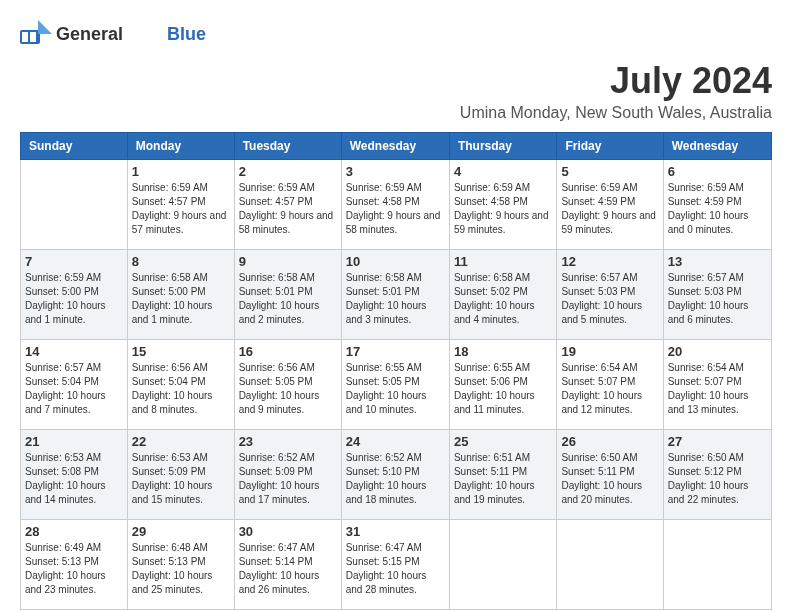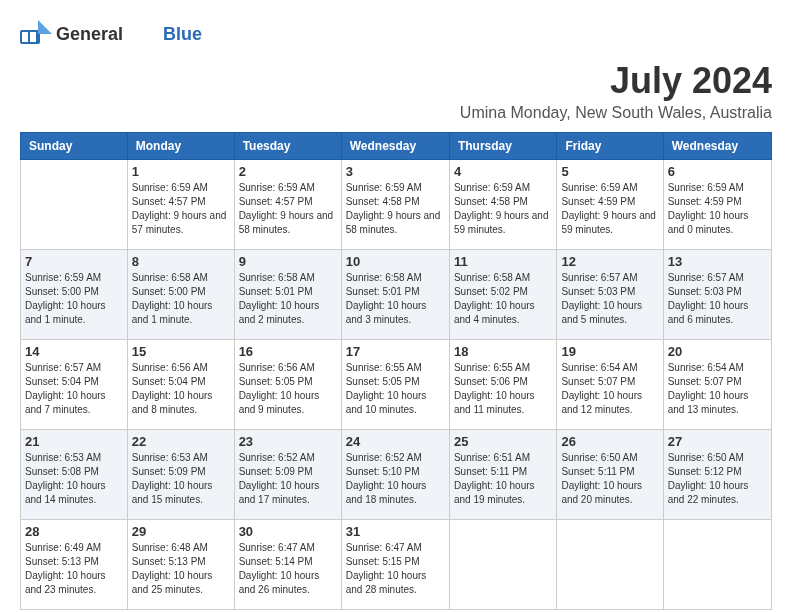--- a/index.html
+++ b/index.html
@@ -88,23 +88,23 @@
 <div class="header-area">
   <div class="logo">
     <div class="logo-text-group">
       <svg width="32" height="28" viewBox="0 0 32 28">
         <rect x="0" y="10" width="20" height="14" rx="2" fill="#2a6cb5"></rect>
         <polygon points="18,0 32,14 18,14" fill="#5ba3e0"></polygon>
         <rect x="2" y="12" width="6" height="10" fill="white"></rect>
         <rect x="10" y="12" width="6" height="10" fill="white"></rect>
       </svg>
       <div>
-        <div style="display:flex;">
+        <div style="display:flex;gap:44px;">
           <span style="font-size:18px;font-weight:bold;color:#333;">General</span>
-          <span style="font-size:18px;font-weight:bold;color:#2a6cb5;margin-left:40px;">Blue</span>
+          <span style="font-size:18px;font-weight:bold;color:#2a6cb5;">Blue</span>
         </div>
       </div>
     </div>
   </div>
   <div class="title-area">
     <div class="month-year">July 2024</div>
     <div class="location">Umina Monday, New South Wales, Australia</div>
   </div>
 </div>
 

